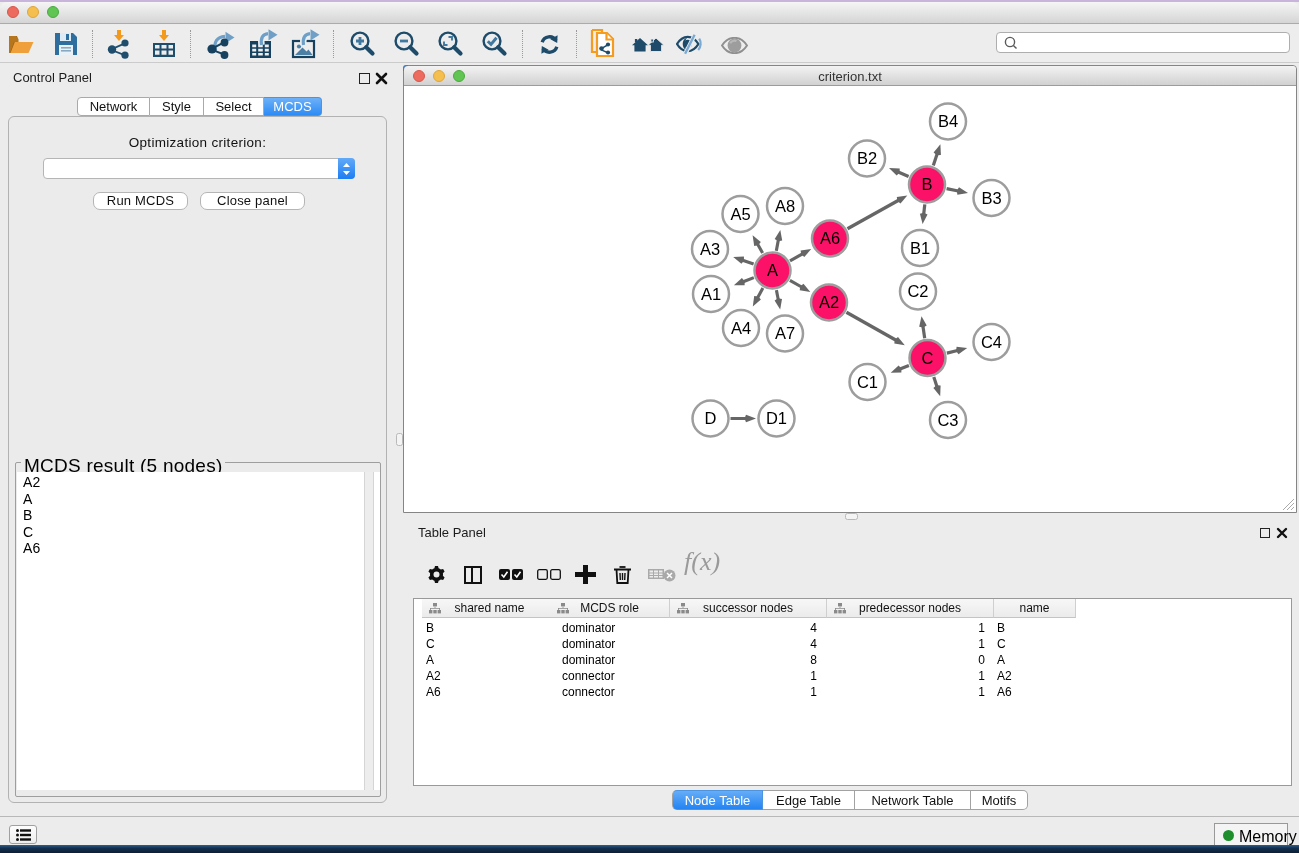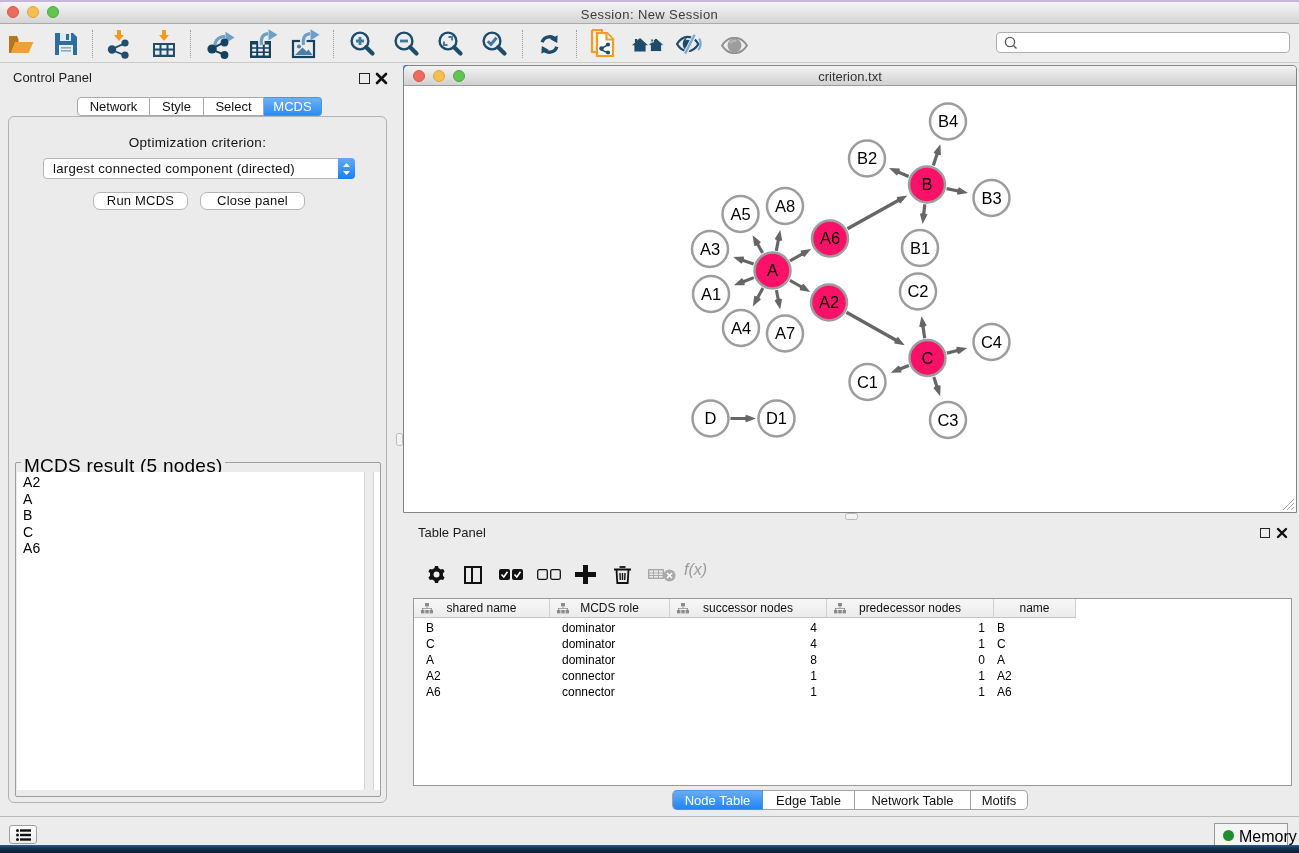--- a/index.html
+++ b/index.html
@@ -42,21 +42,20 @@
 #desk-bottom{left:0;top:845px;width:1299px;height:8px;background:linear-gradient(#2e5d8a 0%,#12304e 40%,#0e1f33 100%);z-index:5}
 </style></head>
 <body>
 <div class="abs" style="left:0;top:2px;width:1299px;height:843px;background:#ececec"></div>
 <div class="abs" id="desk-bottom"></div>
 <div class="abs" style="left:0;top:0;width:1299px;height:4px;background:#c9b4dc;z-index:-1"></div>
 <div class="abs" id="titlebar">
   <div class="abs tl" style="left:7px;top:4px;background:#ed6a5e;border:1px solid #d8564a"></div>
   <div class="abs tl" style="left:27px;top:4px;background:#f5bf4f;border:1px solid #dea63a"></div>
   <div class="abs tl" style="left:47px;top:4px;background:#61c554;border:1px solid #4aaa3e"></div>
-  <div class="abs" id="title-text">Session: New Session</div>
 </div>
 <div class="abs" id="toolbar">
 <svg class="abs ticon" style="left:6px" width="30" height="30" viewBox="0 0 30 30">
       <path d="M3 7 L3 24 L12 24 L12 10 L11 7 Z" fill="#9c6212"></path>
       <path d="M3 7 L10 7 L12.5 10 L12.5 13 L8 13 L4 24 L3 24 Z" fill="#b5761d"></path>
       <path d="M4.5 24 L8.8 13 L27.5 13 L22.5 24 Z" fill="#efa03a"></path>
     </svg>
 <svg class="abs ticon" style="left:51px" width="30" height="30" viewBox="0 0 30 30">
       <path d="M4 4 L22 4 L26 8 L26 26 L4 26 Z" fill="#2d6e9e"></path>
       <rect x="9" y="4" width="11" height="8" fill="#dcebf5"></rect>
@@ -207,21 +206,20 @@
     </svg>
   <div class="abs" id="cpanel-box"></div>
   <div class="abs tabrow" style="left:77px;top:33px">
     <div class="tab" style="width:73px;border-radius:4px 0 0 4px">Network</div>
     <div class="tab" style="width:54px">Style</div>
     <div class="tab" style="width:60px">Select</div>
     <div class="tab tabsel" style="width:58px;border-radius:0 4px 4px 0">MCDS</div>
   </div>
   <div class="abs" style="left:8px;top:71px;width:379px;text-align:center;font-size:13.5px;color:#111;letter-spacing:0.3px">Optimization criterion:</div>
   <div class="abs" id="combo">
-      <span>largest connected component (directed)</span>
     <div id="combo-btn"><svg width="15" height="18" viewBox="0 0 15 18">
           <path d="M7.5 3 L11 7 L4 7 Z M7.5 15 L11 11 L4 11 Z" fill="#fff"></path>
         </svg></div>
   </div>
   <div class="abs btn" style="left:93px;top:128px;width:95px">Run MCDS</div>
   <div class="abs btn" style="left:200px;top:128px;width:105px">Close panel</div>
   <div class="abs" id="fieldset">
       <span id="legend">MCDS result (5 nodes)</span>
     </div>
   <div class="abs" id="mcds-list">A2<br>A<br>B<br>C<br>A6</div>
@@ -371,23 +369,23 @@
           <path d="M7 8 L7.3 15 M9.5 8 L9.5 15 M12 8 L11.7 15" stroke-width="1.4"></path>
         </g>
       </svg>
     <svg class="abs" style="left:245px;top:48px" width="28" height="14" viewBox="0 0 28 14">
         <g fill="#a9a9a9">
           <path d="M0 1 L16 1 L16 11 L0 11 Z M1.5 4.5 L5 4.5 L5 2.5 L1.5 2.5 Z M6 4.5 L10 4.5 L10 2.5 L6 2.5 Z M11 4.5 L14.5 4.5 L14.5 2.5 L11 2.5 Z M1.5 7 L5 7 L5 5.5 L1.5 5.5 Z M6 7 L10 7 L10 5.5 L6 5.5 Z M11 7 L14.5 7 L14.5 5.5 L11 5.5 Z M1.5 9.5 L5 9.5 L5 8 L1.5 8 Z M6 9.5 L10 9.5 L10 8 L6 8 Z M11 9.5 L14.5 9.5 L14.5 8 L11 8 Z" fill-rule="evenodd"></path>
           <circle cx="21.5" cy="7.5" r="6"></circle>
           <path d="M19 5 L24 10 M24 5 L19 10" stroke="#fff" stroke-width="1.5"></path>
         </g>
       </svg>
-    <div class="abs" style="left:281px;top:41px;font-family:Liberation Sans, sans-serif;font-style:italic;font-size:16px;color:#9a9a9a">f(x)</div>
+    <div class="abs" style="left:281px;top:27px;font-family:Liberation Serif, serif;font-style:italic;font-size:26px;color:#9a9a9a">f(x)</div>
     <div class="abs" id="ttable">
-      <div class="th" style="left:0;width:136px"><svg width="12" height="11" viewBox="0 0 12 11">
+      <div class="th" style="left:8px;width:136px"><svg width="12" height="11" viewBox="0 0 12 11">
             <g fill="#8a8a8a">
               <rect x="4" y="0" width="4" height="3.4"></rect>
               <rect x="0" y="7" width="3.4" height="3.4"></rect>
               <rect x="4.3" y="7" width="3.4" height="3.4"></rect>
               <rect x="8.6" y="7" width="3.4" height="3.4"></rect>
               <path d="M5.6 3.4 L6.4 3.4 L6.4 5 L11 5 L11 7 L10.2 7 L10.2 5.8 L1.8 5.8 L1.8 7 L1 7 L1 5 L5.6 5 Z"></path>
             </g>
           </svg>shared name</div>
       <div class="th" style="left:136px;width:120px"><svg width="12" height="11" viewBox="0 0 12 11">
             <g fill="#8a8a8a">

